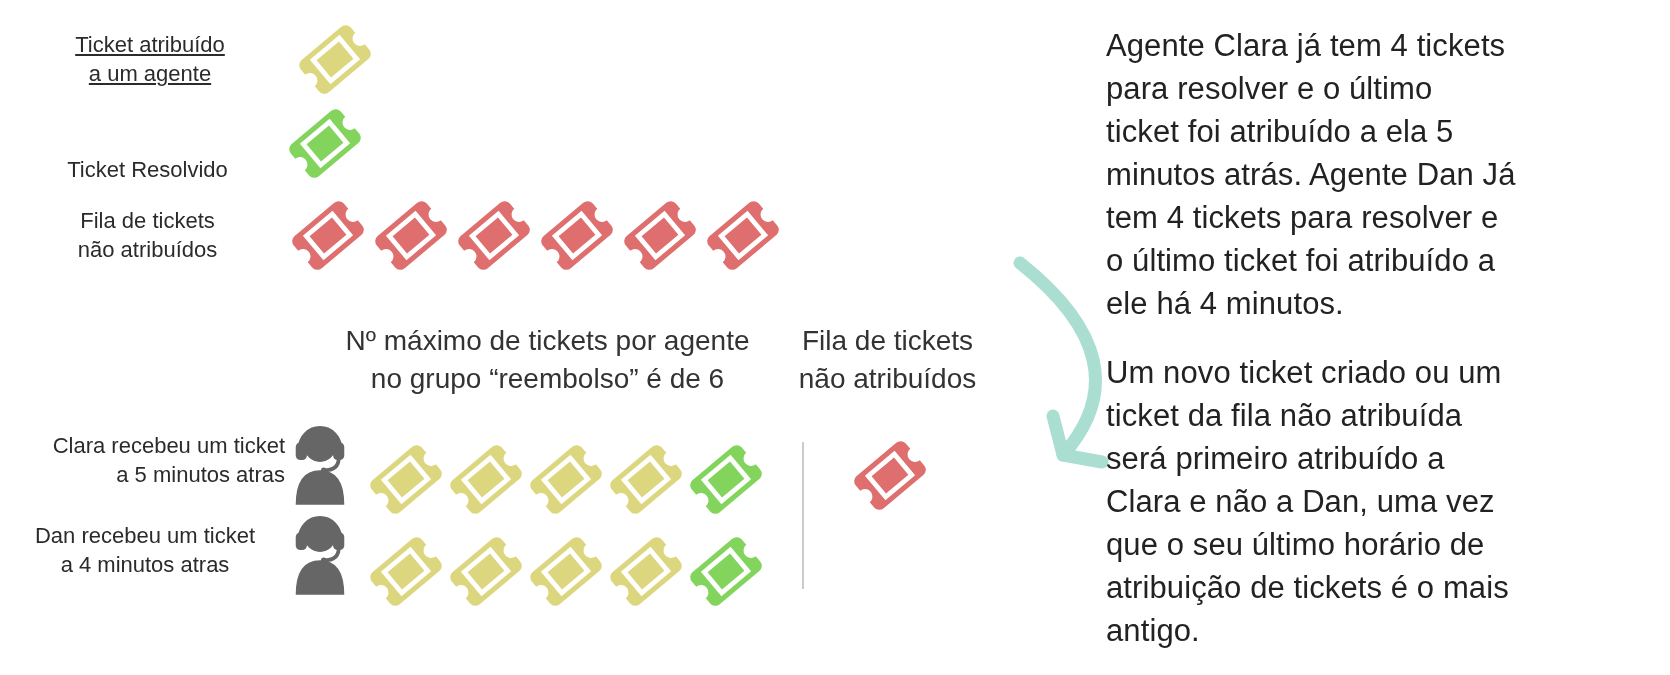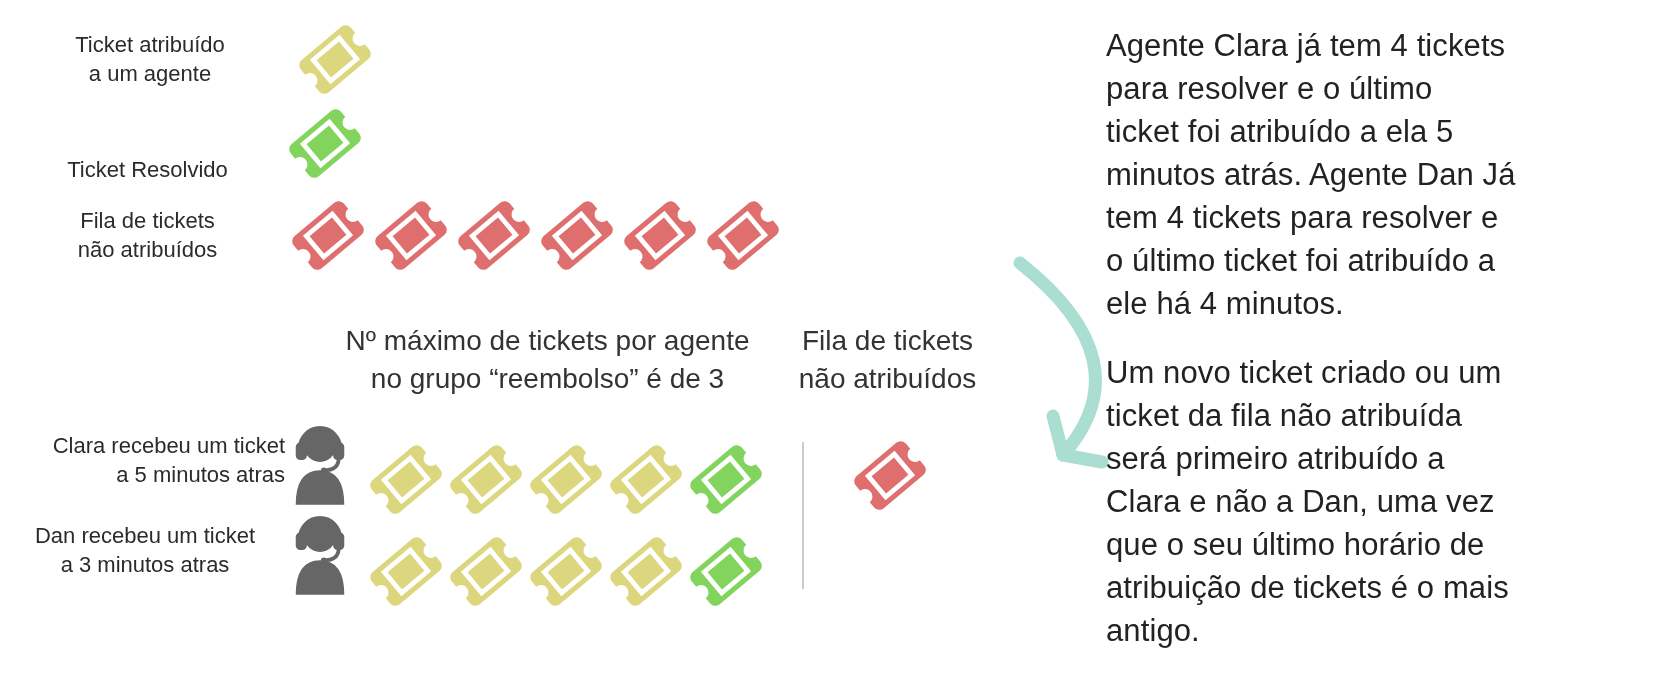--- a/index.html
+++ b/index.html
@@ -33,21 +33,21 @@
     white-space:pre-line;letter-spacing:0.1px;
   }
   .paragraph + .paragraph{margin-top:26px;}
   .agent-svg{display:block;}
 </style>
 </head>
 <body>
 
 <div id="canvas">
 
-  <div class="abs lbl" style="left:20px;top:30px;width:260px;">Ticket atribuído
+  <div class="abs lbl" style="left:20px;top:30px;width:260px;text-decoration:underline;">Ticket atribuído
 a um agente</div>
   <div class="abs ticket-row" style="left:295px;top:20px;">
       <span class="ticket-box">
         <svg class="ticket-svg" width="68" height="45" viewBox="0 0 100 66">
           <rect x="2" y="2" width="96" height="62" rx="10" fill="#dcd77e"></rect>
           <circle cx="2" cy="33" r="11" fill="#fff"></circle>
           <circle cx="98" cy="33" r="11" fill="#fff"></circle>
           <rect x="25" y="13" width="50" height="40" fill="none" stroke="#fff" stroke-width="7"></rect>
         </svg>
       </span>
@@ -112,21 +112,21 @@
         <svg class="ticket-svg" width="68" height="45" viewBox="0 0 100 66">
           <rect x="2" y="2" width="96" height="62" rx="10" fill="#df6e6e"></rect>
           <circle cx="2" cy="33" r="11" fill="#fff"></circle>
           <circle cx="98" cy="33" r="11" fill="#fff"></circle>
           <rect x="25" y="13" width="50" height="40" fill="none" stroke="#fff" stroke-width="7"></rect>
         </svg>
       </span>
     </div>
 
   <div class="abs biglbl" style="left:285px;top:322px;width:525px;">Nº máximo de tickets por agente
-no grupo “reembolso” é de 3</div>
+no grupo “reembolso” é de 6</div>
 
   <div class="abs biglbl" style="left:780px;top:322px;width:215px;">Fila de tickets
 não atribuídos</div>
 
   <div class="abs lbl" style="left:5px;top:431px;width:280px;text-align:right;">Clara recebeu um ticket
 a 5 minutos atras</div>
   <div class="abs" style="left:292px;top:417px;">
     <svg class="agent-svg" width="56" height="88" viewBox="0 0 60 94">
       <circle cx="30" cy="31" r="17" fill="var(--agent)"></circle>
       <path d="M 4 94 Q 4 57 30 57 Q 56 57 56 94 Z" fill="var(--agent)"></path>
@@ -174,21 +174,21 @@
         <svg class="ticket-svg" width="68" height="45" viewBox="0 0 100 66">
           <rect x="2" y="2" width="96" height="62" rx="10" fill="#82d45c"></rect>
           <circle cx="2" cy="33" r="11" fill="#fff"></circle>
           <circle cx="98" cy="33" r="11" fill="#fff"></circle>
           <rect x="25" y="13" width="50" height="40" fill="none" stroke="#fff" stroke-width="7"></rect>
         </svg>
       </span>
     </div>
 
   <div class="abs lbl" style="left:5px;top:521px;width:280px;">Dan recebeu um ticket
-a 3 minutos atras</div>
+a 4 minutos atras</div>
   <div class="abs" style="left:292px;top:507px;">
     <svg class="agent-svg" width="56" height="88" viewBox="0 0 60 94">
       <circle cx="30" cy="31" r="17" fill="var(--agent)"></circle>
       <path d="M 4 94 Q 4 57 30 57 Q 56 57 56 94 Z" fill="var(--agent)"></path>
       <path d="M 10 33 A 20 20 0 0 1 50 33" fill="none" stroke="var(--agent)" stroke-width="7" stroke-linecap="round"></path>
       <rect x="4" y="27" width="12" height="19" rx="5" fill="var(--agent)"></rect>
       <rect x="44" y="27" width="12" height="19" rx="5" fill="var(--agent)"></rect>
       <path d="M 50 44 Q 50 57 34 57" fill="none" stroke="var(--agent)" stroke-width="4"></path>
       <circle cx="34" cy="57" r="3" fill="var(--agent)"></circle>
     </svg>

